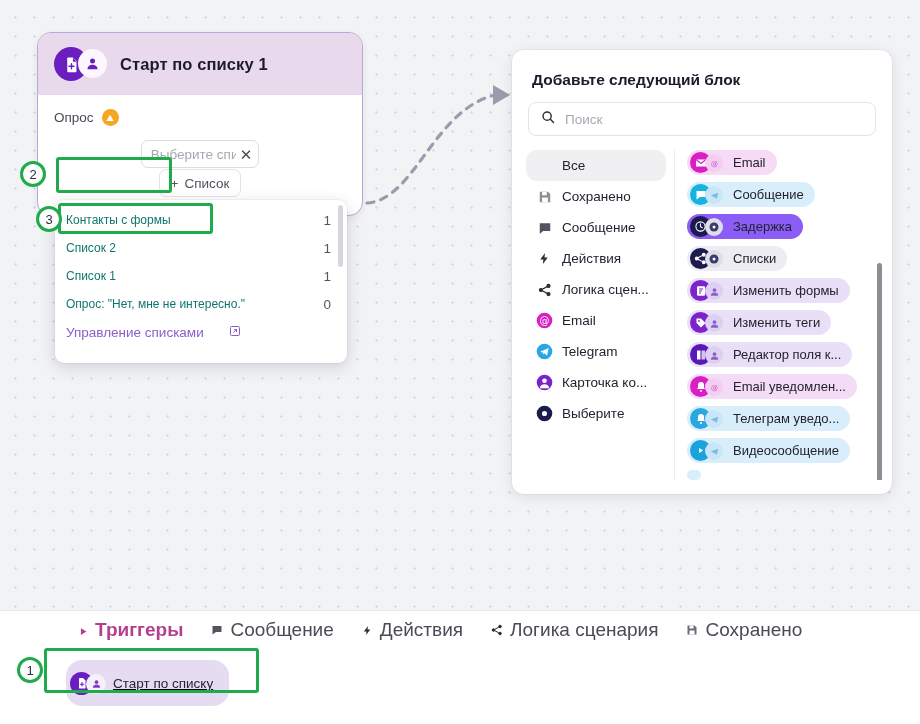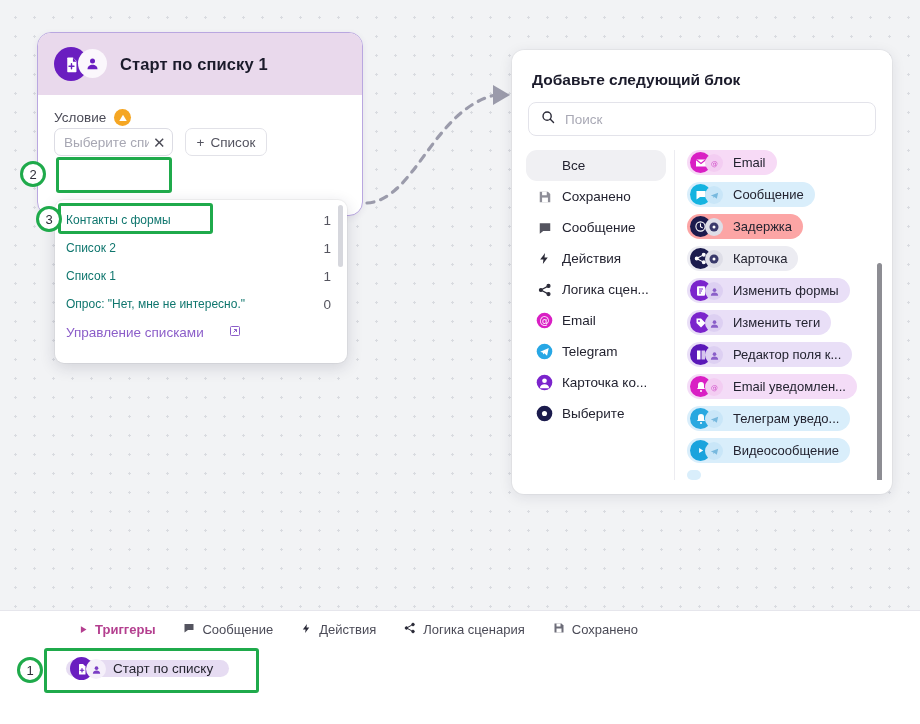--- a/index.html
+++ b/index.html
@@ -58,21 +58,21 @@
     font-size: 16.5px; font-weight: bold; color: #1b1b2b;
     margin-left: 10px; letter-spacing: .1px;
   }
   #node-body { padding: 14px 16px 0 16px; }
   .lists-label-row { display: flex; align-items: center; gap: 8px; }
   .lists-label { font-size: 13.5px; color: #4b4b57; }
   .warn-badge {
     width: 17px; height: 17px; border-radius: 50%;
     background: #f5a623; display: flex; align-items: center; justify-content: center;
   }
-  .chips-row { display: flex; align-items: center; gap: 12px; margin-top: 2px; }
+  .chips-row { display: flex; align-items: center; gap: 1px; margin-top: 14px; flex-direction: column; }
   #select-chip {
     height: 28px; min-width: 118px;
     border: 1px solid #dcdce4; border-radius: 7px;
     background: #fff; display: flex; align-items: center;
     padding: 0 6px 0 9px; gap: 4px;
     overflow: hidden;
   }
   #select-chip .chip-text {
     font-size: 13.5px; color: #a7a7b3; white-space: nowrap;
     max-width: 85px; overflow: hidden;
@@ -173,28 +173,29 @@
   
   #tabbar {
     position: absolute; left: 0; bottom: 0; width: 920px; height: 114px;
     background: #ffffff;
     border-top: 1px solid #e6e6ec;
   }
   #tabs { display: flex; align-items: flex-end; height: 33px; padding-left: 66px; gap: 2px; }
   .tab {
     display: flex; align-items: center; gap: 7px;
     height: 29px; padding: 0 13px; border-radius: 7px 7px 0 0;
-    font-size: 13px; color: #4b4b57;
+    font-size: 19px; color: #4b4b57;
   }
   .tab.active { background: #fff; color: #b43f8f; font-weight: bold; }
   #trigger-strip { padding: 16px 0 0 66px; }
   #trigger-chip {
     display: inline-flex; align-items: center;
-    height: 17px; border-radius: 16px; background: #e6dcf2;
+    height: 46px; border-radius: 16px; background: #e6dcf2;
     padding: 0 16px 0 4px;
+    text-decoration: underline;
   }
   #trigger-chip .blk-label { font-size: 13.5px; color: #25252f; }
 
   
   .hl { position: absolute; border: 3px solid #1faa4b; border-radius: 3px; }
   .step {
     position: absolute; width: 26px; height: 26px; border-radius: 50%;
     background: #fff; border: 3px solid #1faa4b;
     display: flex; align-items: center; justify-content: center;
     font-size: 13px; color: #2d2d38;
@@ -224,21 +225,21 @@
         <svg width="15" height="15" viewBox="0 0 24 24">
             <circle cx="12" cy="8" r="4" fill="#6a1ec0"></circle>
             <path d="M4 21c0-4.4 3.6-7 8-7s8 2.6 8 7z" fill="#6a1ec0"></path>
           </svg>
       </div>
     </div>
     <div id="node-title">Старт по списку 1</div>
   </div>
   <div id="node-body">
     <div class="lists-label-row">
-      <span class="lists-label">Условие</span>
+      <span class="lists-label">Опрос</span>
       <span class="warn-badge">
         <svg width="10" height="10" viewBox="0 0 24 24">
             <path d="M12 4 L21 19 H3 Z" fill="#ffffff"></path>
           </svg>
       </span>
     </div>
     <div class="chips-row">
       <div id="select-chip">
         <span class="chip-text">Выберите спи</span>
         <span class="chip-x">✕</span>
@@ -401,21 +402,21 @@
           </span>
           <span class="blk-b" style="background:#c9e6f8">
             <svg width="11" height="11" viewBox="0 0 24 24">
                 <path d="M4 12.2 L20 6 L17 19 L12 15.2 L9.5 17.4 L9.6 14z" fill="#78b9de"></path>
               </svg>
           </span>
         </span>
         <span class="blk-label">Сообщение</span>
       </div>
 
-      <div class="block-row" style="background:#fca5a5">
+      <div class="block-row" style="background:#8b5cf6">
         <span class="blk-stack">
           <span class="blk-a" style="background:#1b1b4d">
             <svg width="13" height="13" viewBox="0 0 24 24" fill="none" stroke="#fff" stroke-width="2">
                 <circle cx="12" cy="12" r="8.5"></circle>
                 <path d="M12 7v5.3l3.4 2" stroke-linecap="round"></path>
               </svg>
           </span>
           <span class="blk-b" style="background:#dedee7">
             <svg width="12" height="12" viewBox="0 0 24 24">
                 <circle cx="12" cy="12" r="9" fill="#3a3a6b"></circle>
@@ -436,21 +437,21 @@
                 <path d="M7.3 10.8 L15.7 6.2 M7.3 13.2 L15.7 17.8"></path>
               </svg>
           </span>
           <span class="blk-b" style="background:#dedee7">
             <svg width="12" height="12" viewBox="0 0 24 24">
                 <circle cx="12" cy="12" r="9" fill="#3a3a6b"></circle>
                 <circle cx="12" cy="12" r="3" fill="#fff"></circle>
               </svg>
           </span>
         </span>
-        <span class="blk-label">Карточка</span>
+        <span class="blk-label">Списки</span>
       </div>
 
       <div class="block-row" style="background:#e9dff7">
         <span class="blk-stack">
           <span class="blk-a" style="background:#7b24cc">
             <svg width="12" height="12" viewBox="0 0 24 24" fill="none" stroke="#fff" stroke-width="2.2">
                 <rect x="4" y="2.5" width="16" height="19" rx="2" fill="#fff" stroke="none"></rect>
                 <path d="M8 8h8M8 12h6M8 16h4" stroke="#7b24cc"></path>
               </svg>
           </span>

